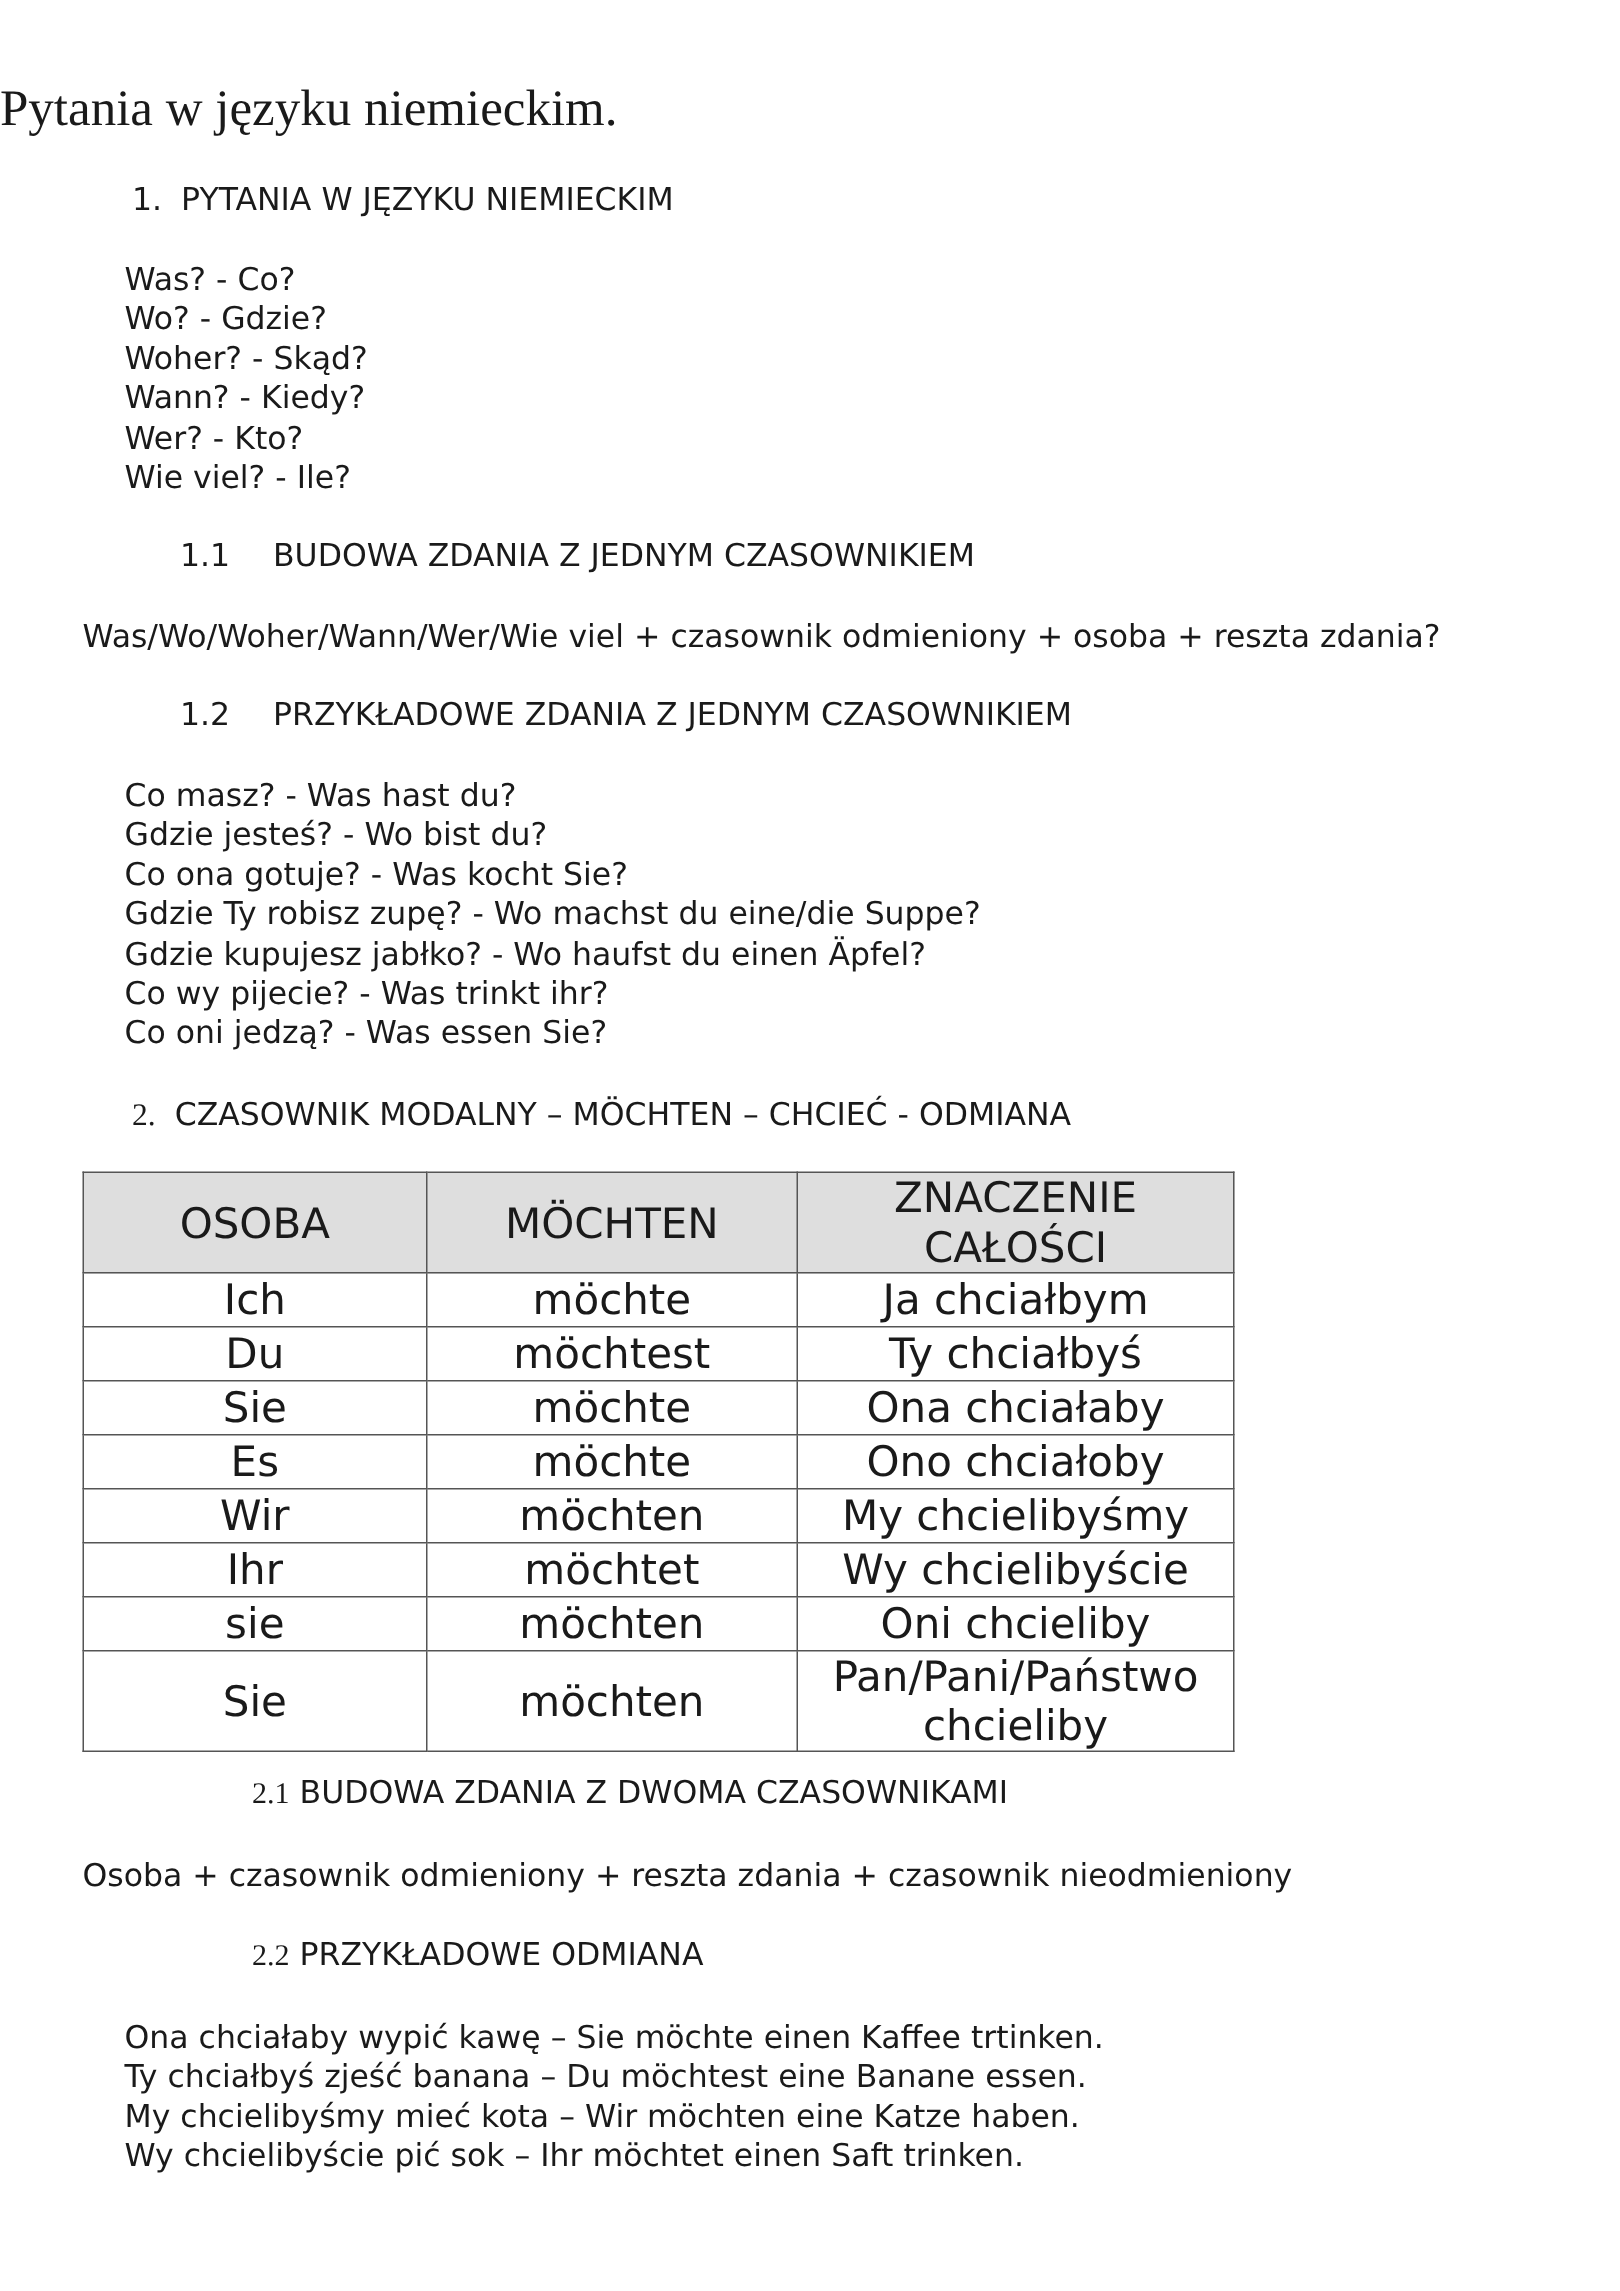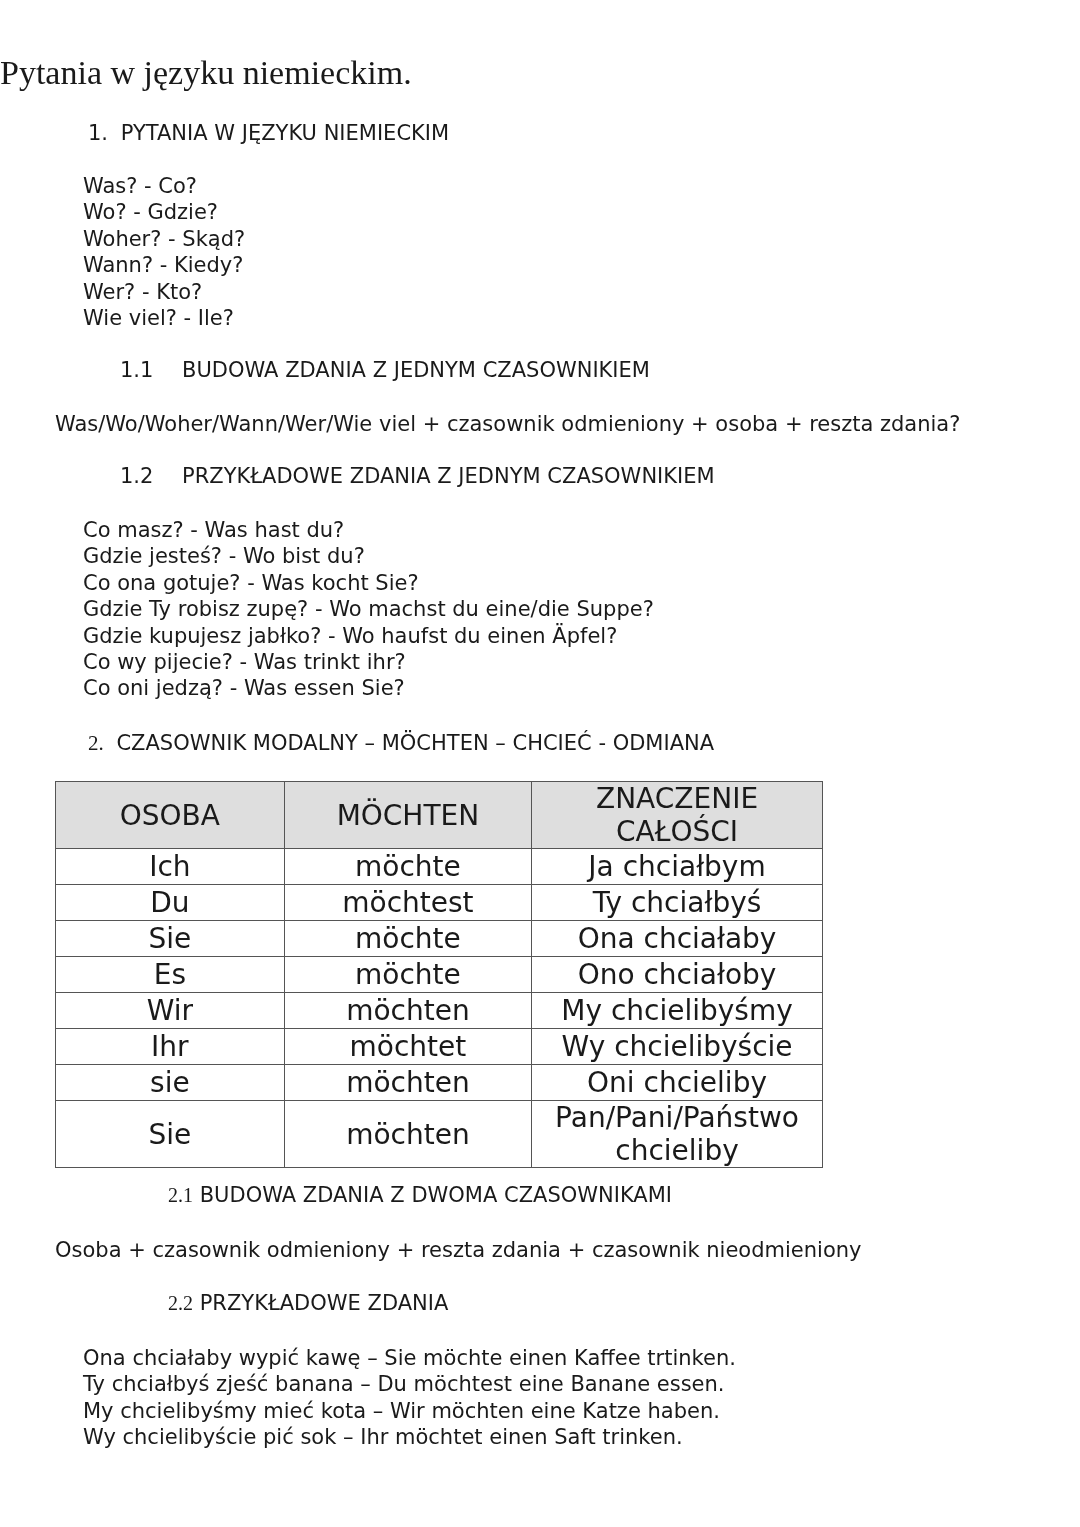--- a/index.html
+++ b/index.html
@@ -117,20 +117,20 @@
 </table>
 
 <div class="abs h2s" style="top:1183px;">
   <span class="num">2.1</span>
   <span>BUDOWA ZDANIA Z DWOMA CZASOWNIKAMI</span>
 </div>
 <div class="abs body-line" style="top:1237px;">Osoba + czasownik odmieniony + reszta zdania + czasownik nieodmieniony</div>
 
 <div class="abs h2s" style="top:1291px;">
   <span class="num">2.2</span>
-  <span>PRZYKŁADOWE ZDANIA</span>
+  <span>PRZYKŁADOWE ODMIANA</span>
 </div>
 <div class="list" style="top:1345px;">
   <div>Ona chciałaby wypić kawę – Sie möchte einen Kaffee trtinken.</div>
   <div>Ty chciałbyś zjeść banana – Du möchtest eine Banane essen.</div>
   <div>My chcielibyśmy mieć kota – Wir möchten eine Katze haben.</div>
   <div>Wy chcielibyście pić sok – Ihr möchtet einen Saft trinken.</div>
 </div>
 
 </body></html>

